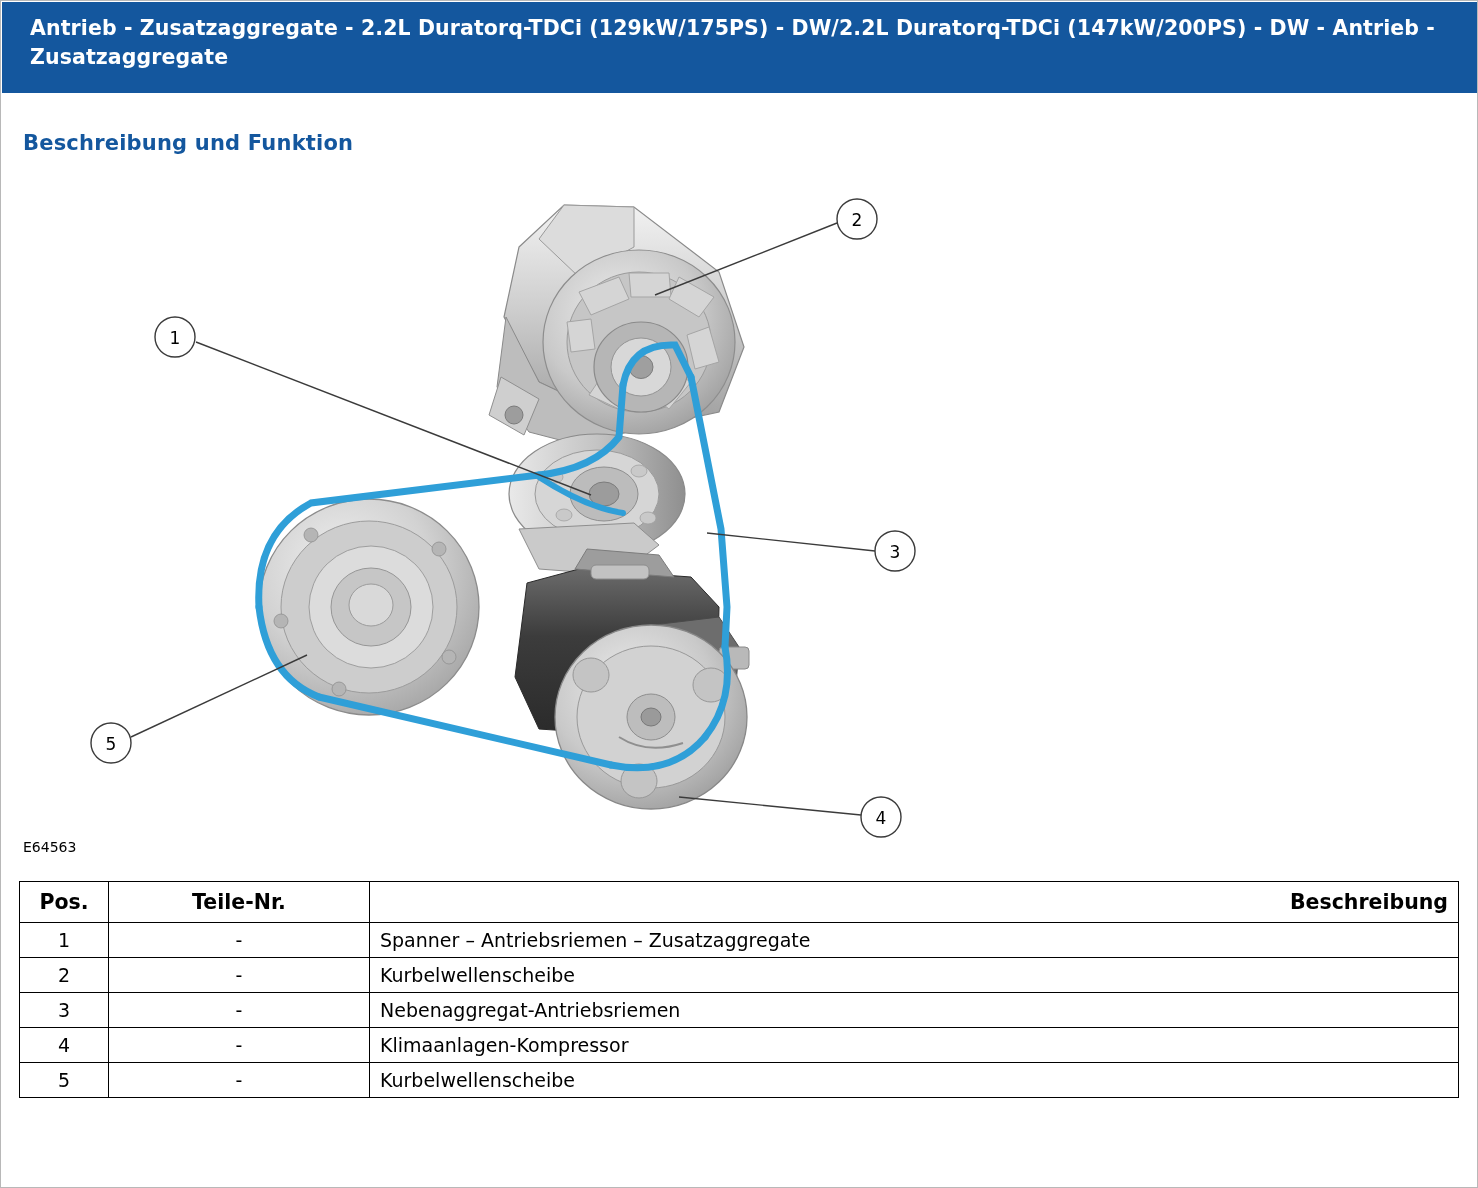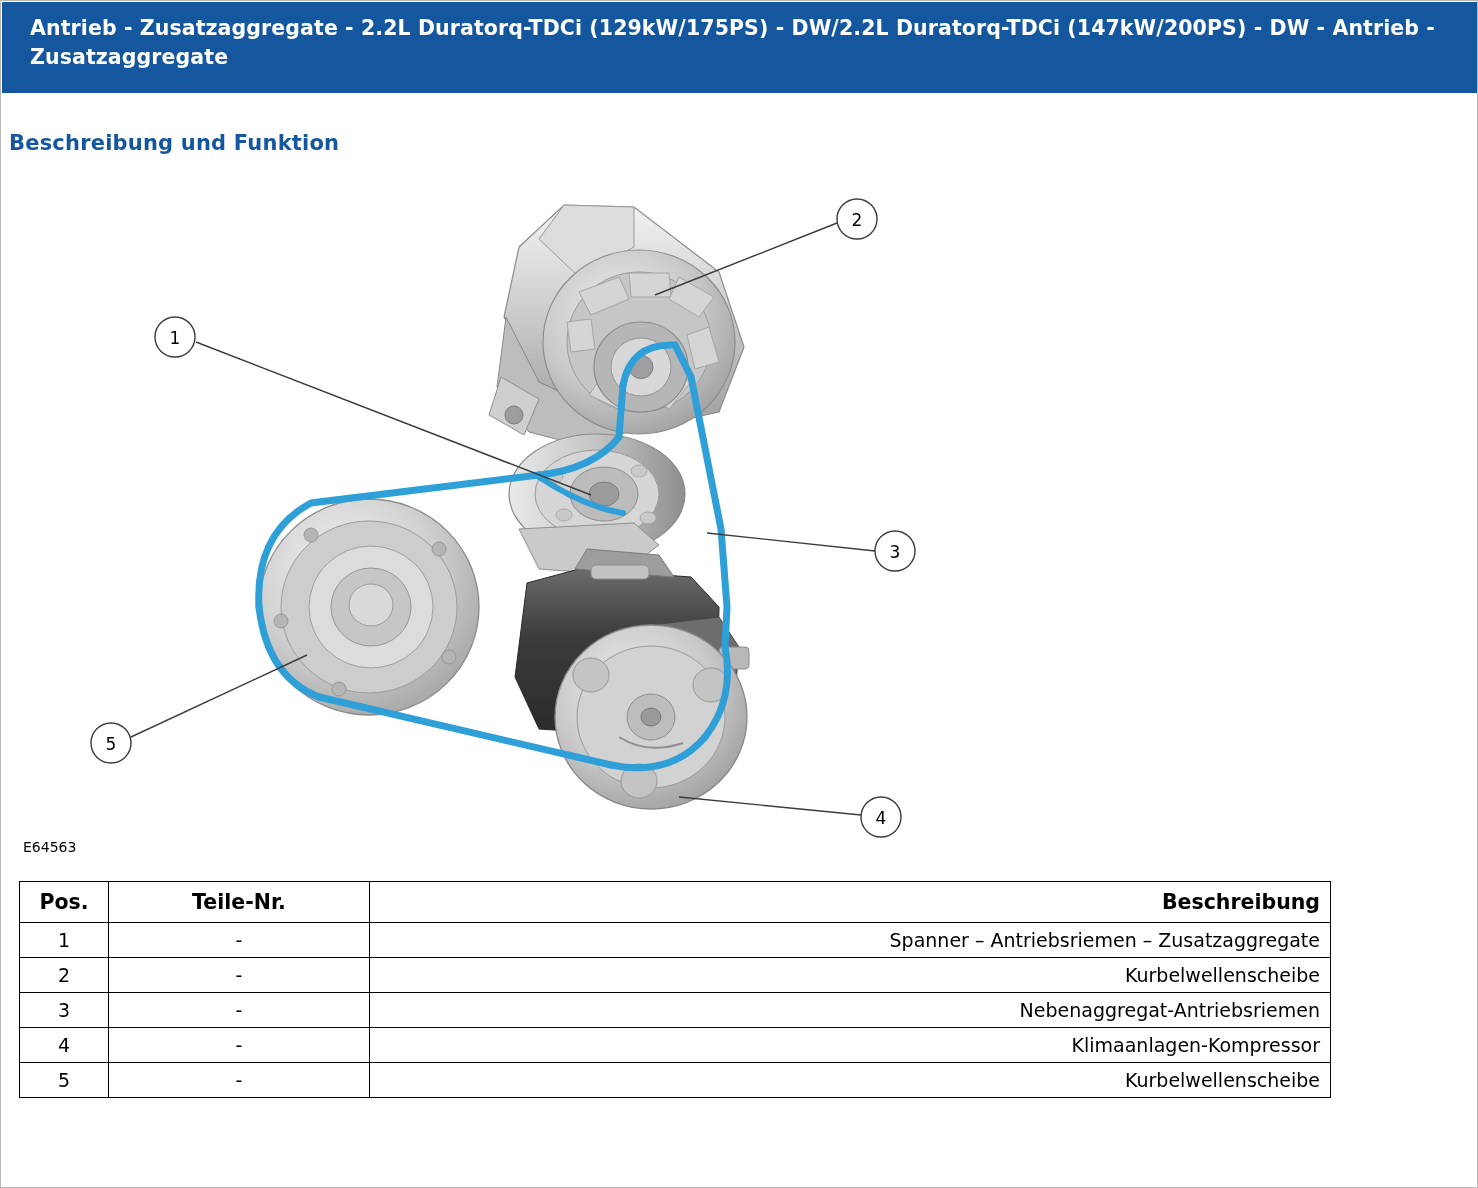--- a/index.html
+++ b/index.html
@@ -35,21 +35,21 @@
     font-weight: bold;
     line-height: 1.42;
     padding: 12px 16px 21px 28px;
     box-sizing: border-box;
     letter-spacing: 0.1px;
   }
   
   .section-heading {
     position: absolute;
     top: 130px;
-    left: 8px;
+    left: 22px;
     font-size: 21px;
     font-weight: bold;
     color: #14579e;
     letter-spacing: 0.2px;
   }
   
   .illustration {
     position: absolute;
     top: 176px;
     left: 18px;
@@ -65,38 +65,38 @@
     left: 22px;
     font-size: 14px;
     font-family: "DejaVu Sans", sans-serif;
     color: #000000;
   }
   
   .parts-table {
     position: absolute;
     top: 880px;
     left: 18px;
-    width: 1312px;
+    width: 1440px;
     border-collapse: collapse;
     font-size: 19px;
   }
   .parts-table th, .parts-table td {
     border: 1px solid #000000;
     padding: 6px 10px;
     vertical-align: middle;
   }
   .parts-table thead th {
     font-weight: bold;
     font-size: 20.5px;
     padding-top: 8px;
     padding-bottom: 8px;
   }
   .col-pos { width: 68px; text-align: center; }
   .col-part { width: 240px; text-align: center; margin-left: 20px; }
-  .col-desc { text-align: right; padding-left: 14px; }
+  .col-desc { text-align: left; padding-left: 14px; }
   .parts-table thead .col-pos,
   .parts-table thead .col-part { text-align: center; }
   .parts-table thead .col-desc { text-align: right; }
   .parts-table tbody td { font-size: 19px; }
   .callout-circle {
     fill: #ffffff;
     stroke: #3b3b3b;
     stroke-width: 1.4;
   }
   .callout-text {

